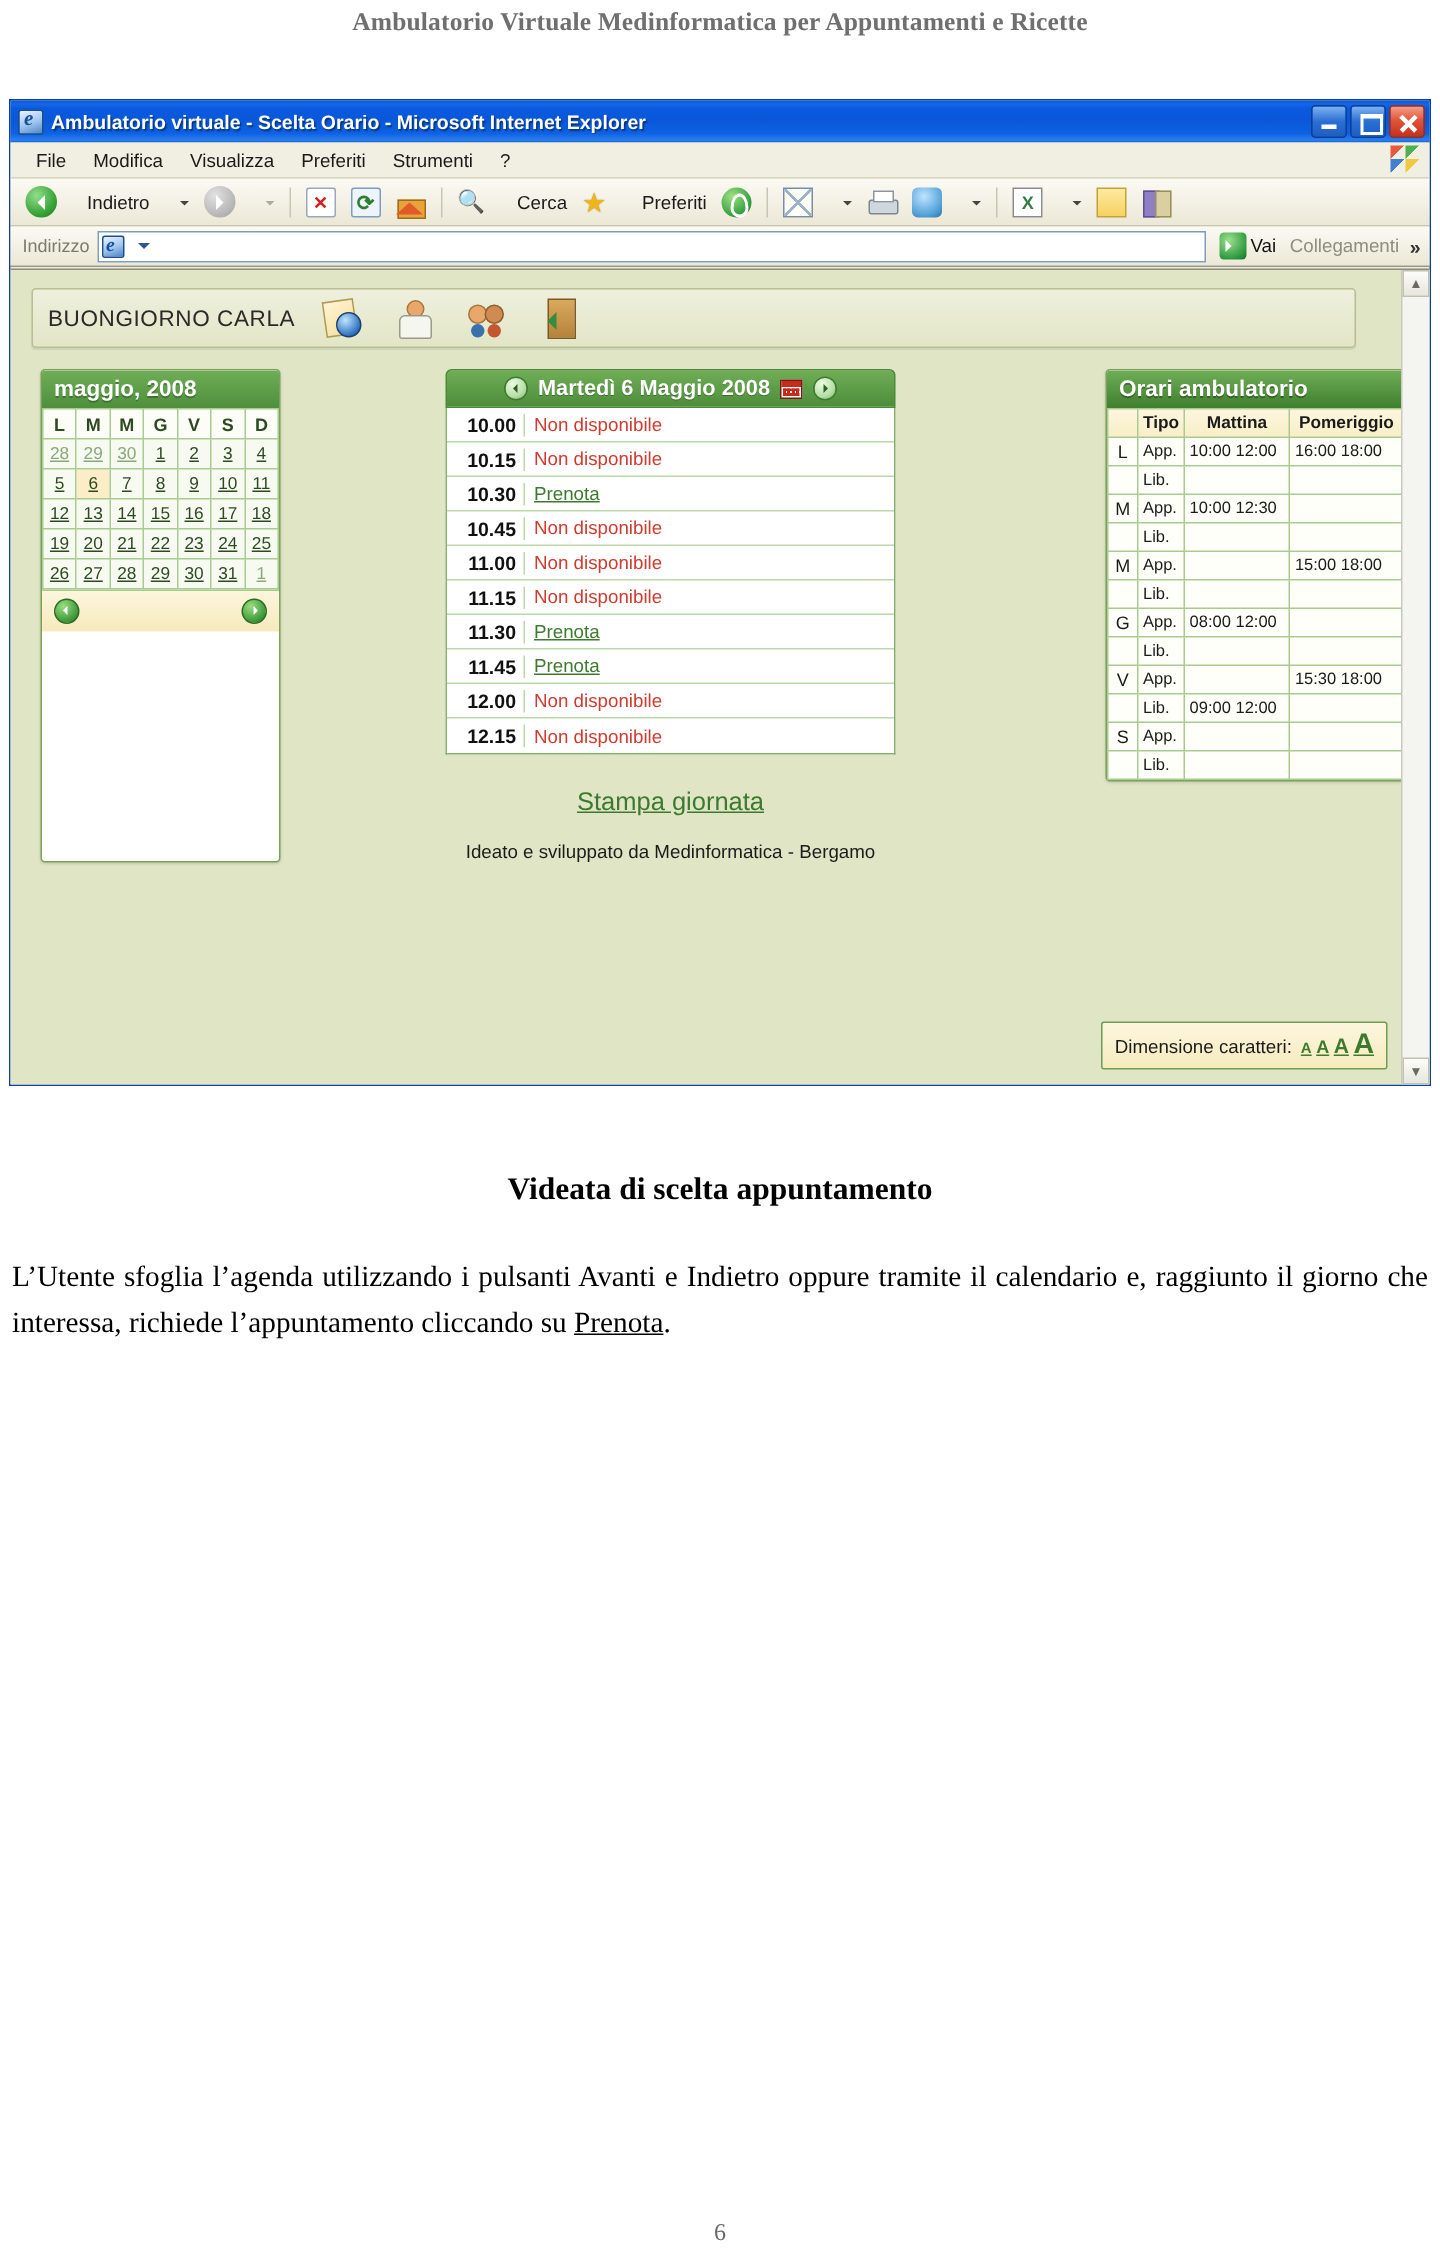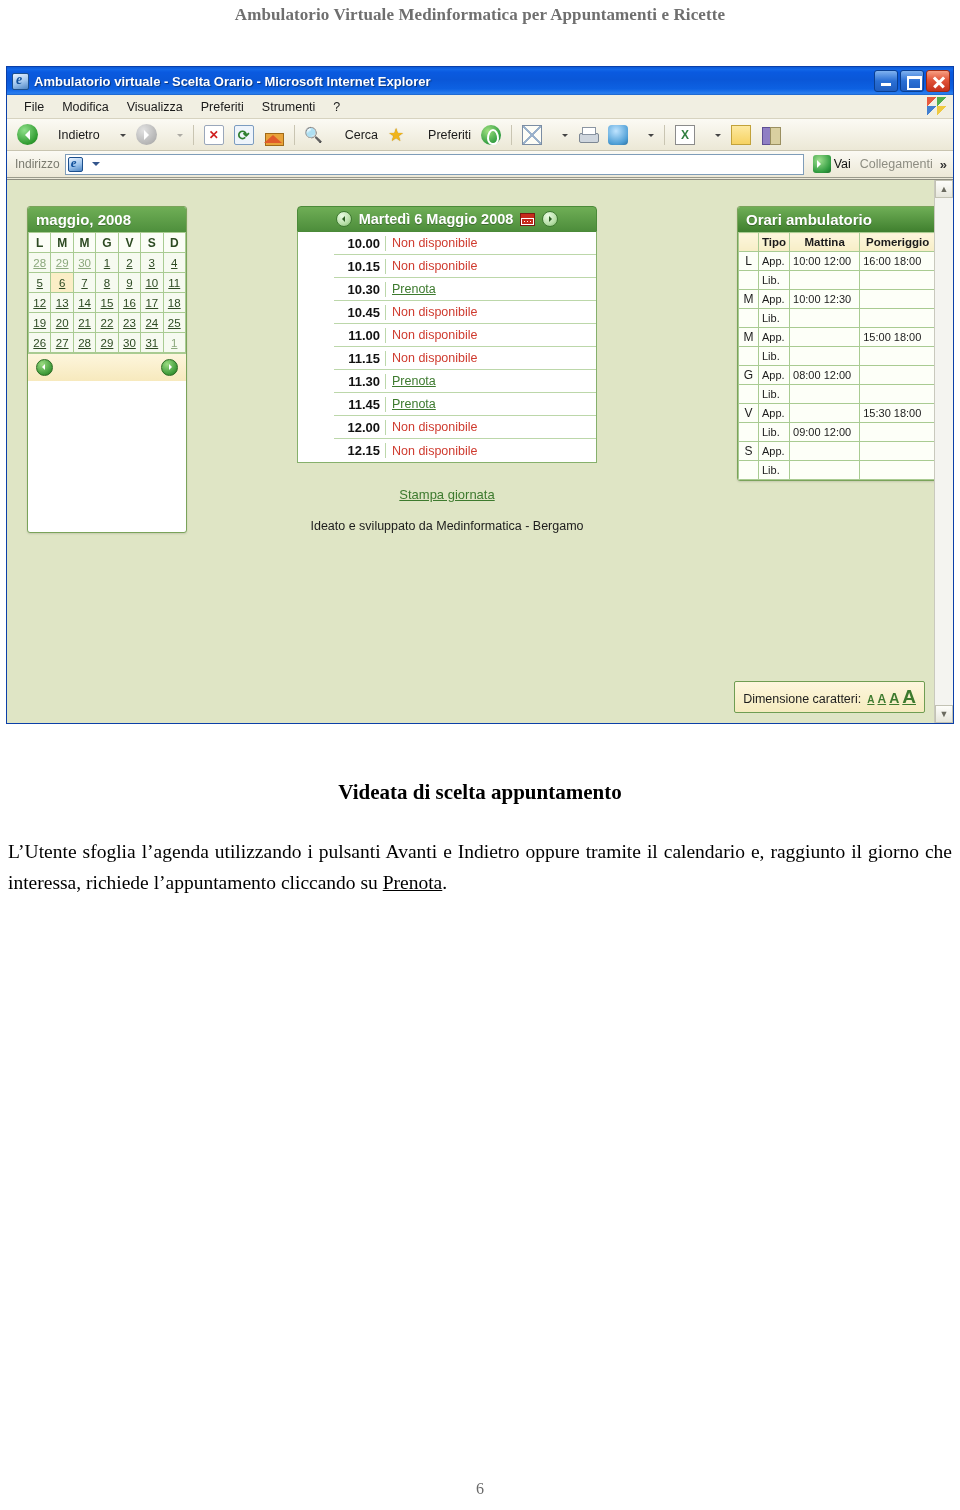--- a/index.html
+++ b/index.html
@@ -274,34 +274,34 @@
   .dh-circ:after{content:"";position:absolute;top:50%;margin-top:-3px;border:3px solid transparent;}
   .dh-circ.l:after{ border-right-color:#2c5f22; left:2px; }
   .dh-circ.r:after{ border-left-color:#2c5f22; right:2px; }
   .cal-mini{ width:15px;height:13px;background:#fff;border:1px solid #7a1b12;position:relative;flex:0 0 auto;}
   .cal-mini:before{content:"";position:absolute;left:0;top:0;right:0;height:4px;background:#c62b1c;}
   .cal-mini:after{content:"";position:absolute;left:1px;top:5px;right:1px;bottom:1px;
     background:
       repeating-linear-gradient(90deg,#c62b1c 0 2px,transparent 2px 3px),
       repeating-linear-gradient(0deg,#c62b1c 0 2px,transparent 2px 3px);}
   .slots{ border:1px solid #86b06c; border-top:none; background:#fff; }
-  .slot{ display:flex; height:23px; align-items:center; border-bottom:1px solid #bcd7aa;margin-left:36px; }
+  .slot{ display:flex; height:23px; align-items:center; border-bottom:1px solid #bcd7aa; }
   .slot:last-child{ border-bottom:none; }
   .slot .t{
     width:52px; text-align:right; padding-right:5px;
     font-weight:bold; font-size:13px; color:#111;
     font-family:"Liberation Sans",sans-serif;
     border-right:1px solid #bcd7aa; flex:0 0 auto;
   }
   .slot .s{ padding-left:6px; font-size:12.5px; font-family:"Liberation Sans",sans-serif; }
   .s.na{ color:#cf3b2f; }
   .s.ok a{ color:#3d7a2e; text-decoration:underline; }
 
   .print-link{ text-align:center; margin-top:22px; }
-  .print-link a{ color:#3d7a2e; font-size:13px; text-decoration:underline; font-family:"Liberation Sans",sans-serif; }
+  .print-link a{ color:#3d7a2e; font-size:17px; text-decoration:underline; font-family:"Liberation Sans",sans-serif; }
   .credits{ text-align:center; margin-top:16px; font-size:12.5px; color:#1c1c1c; font-family:"Liberation Sans",sans-serif; }
 
   
   .orari{
     position:absolute; left:716px; top:0;
     width:200px;
     border:1px solid #7aa35a; border-radius:3px;
     background:#f7faef; overflow:hidden;
     box-shadow:0 1px 2px rgba(0,0,0,.12);
   }
@@ -448,20 +448,29 @@
       <span class="go-arrow"></span>
       <span class="go-lab">Vai</span>
     </div>
     <span class="links-lab">Collegamenti</span>
     <span class="chev">»</span>
   </div>
 
   <div class="viewport">
     <div class="vp-inner">
 
+      <div class="greet">
+        <span class="greet-text">BUONGIORNO CARLA</span>
+        <span class="greet-icons">
+          <span class="gi gi-agenda"></span>
+          <span class="gi gi-doc"></span>
+          <span class="gi gi-users"></span>
+          <span class="gi gi-exit"></span>
+        </span>
+      </div>
 
       <div class="panels">
 
         <div class="calendar">
           <div class="cal-head">maggio, 2008</div>
           <table class="cal-grid">
             <thead>
               <tr>
                 <th>L</th>
                 <th>M</th>

